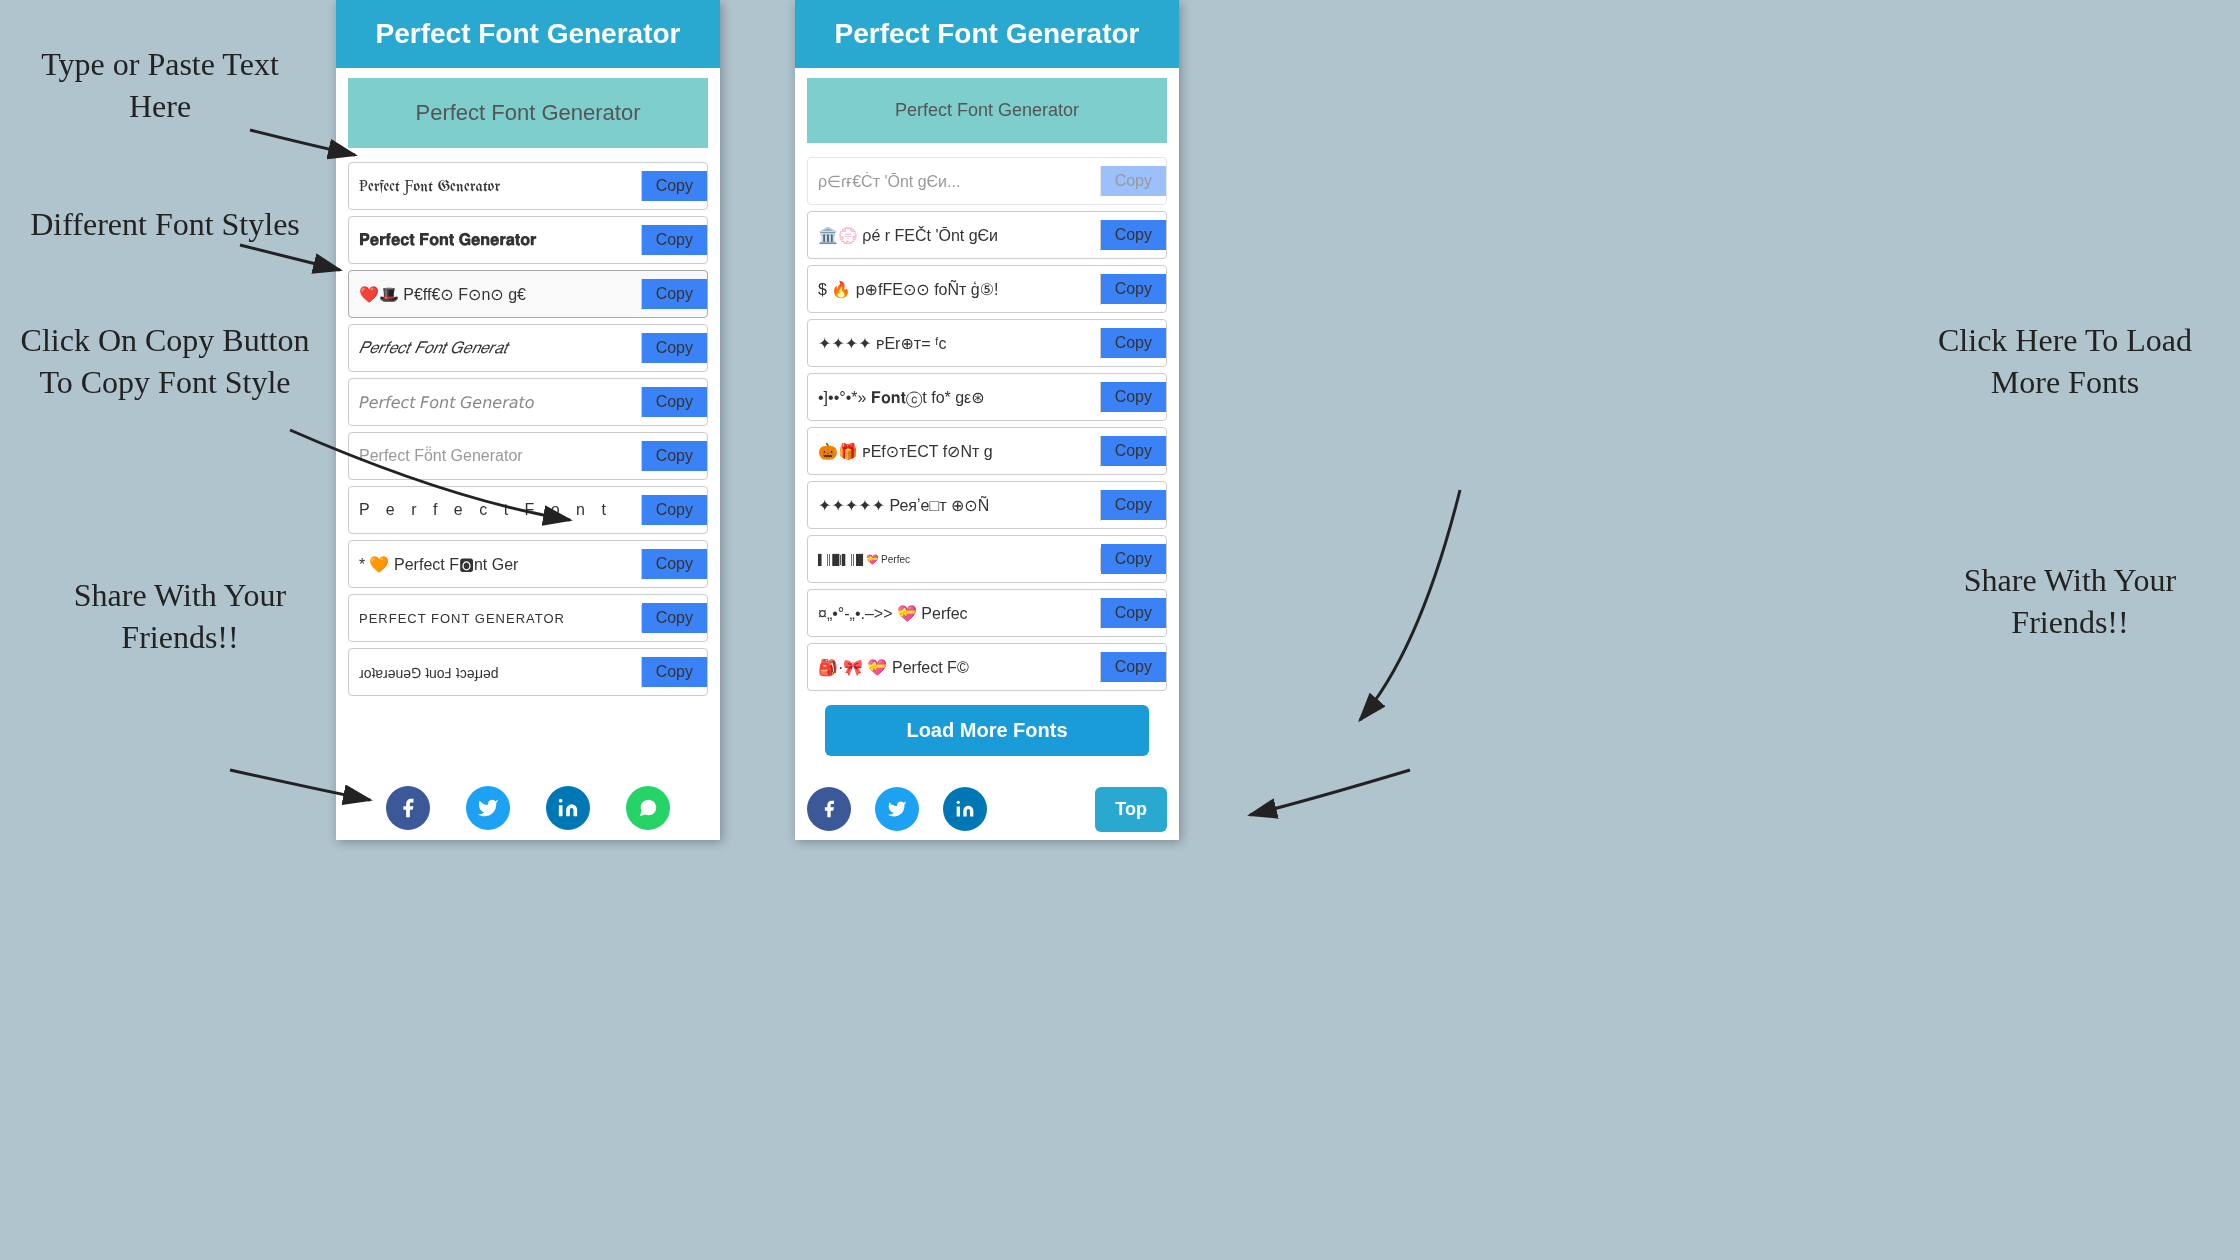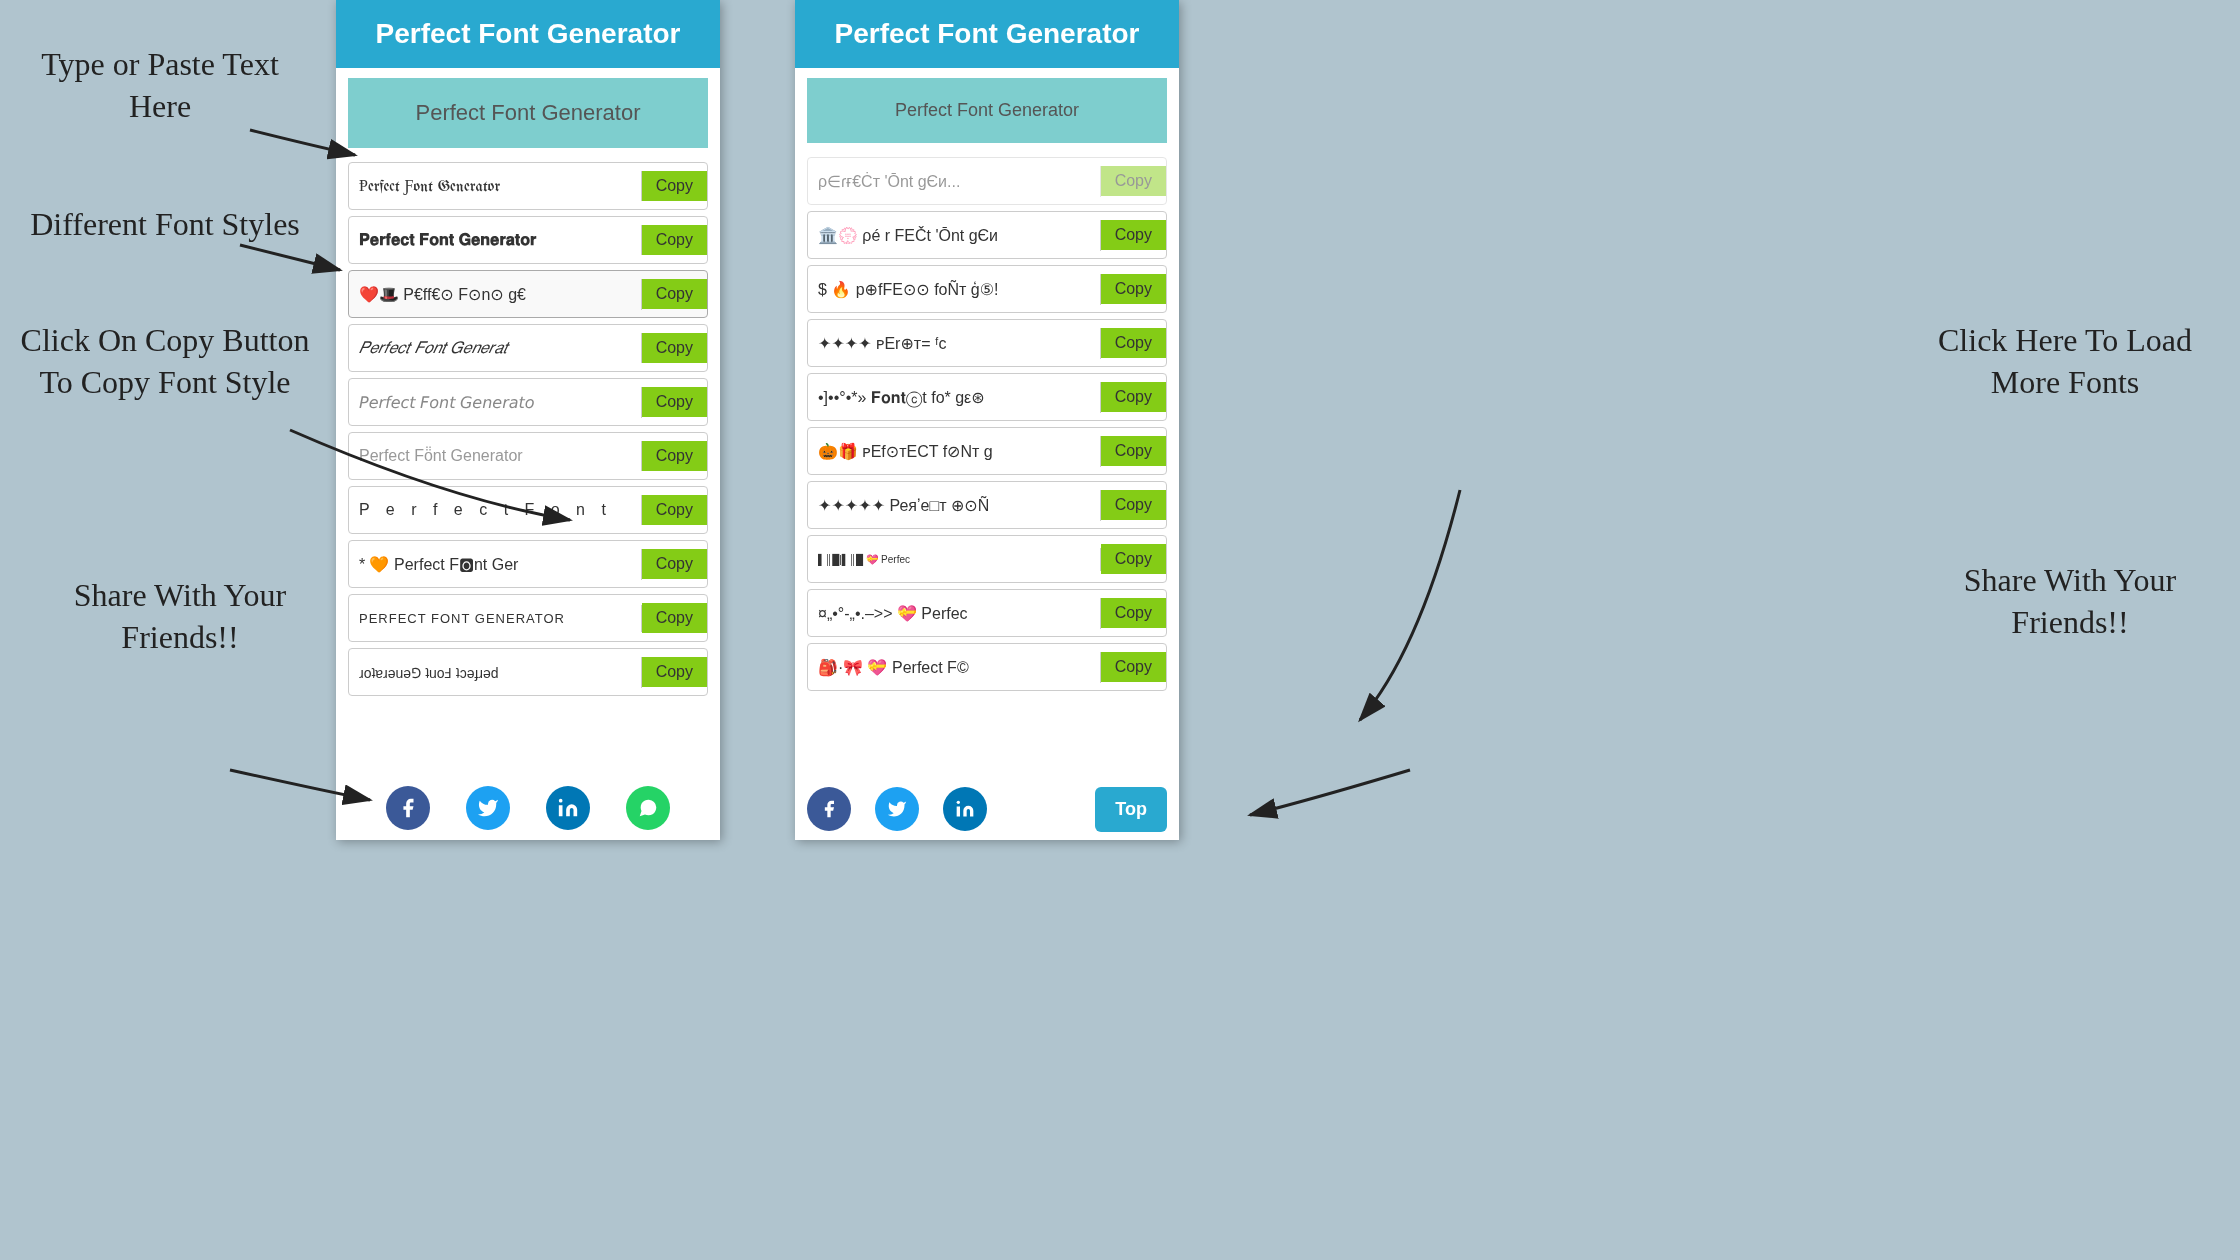--- a/index.html
+++ b/index.html
@@ -86,21 +86,21 @@
       font-size: 16px;
       color: #333;
       overflow: hidden;
       white-space: nowrap;
       text-overflow: ellipsis;
       border-right: 1px solid #ccc;
     }
 
     .copy-btn {
       padding: 6px 14px;
-      background: #84cc16;
+      background: #3b82f6;
       border: none;
       font-size: 16px;
       color: #333;
       cursor: pointer;
       white-space: nowrap;
       font-weight: 500;
     }
 
     .share-row {
       display: flex;
@@ -304,20 +304,21 @@
     </div>
     <div class="font-row">
       <span class="font-text">¤„•°-„•.–&gt;&gt; 💝 Perfec</span>
       <button class="copy-btn">Copy</button>
     </div>
     <div class="font-row">
       <span class="font-text">🎒·🎀 💝 Perfect F©</span>
       <button class="copy-btn">Copy</button>
     </div>
 
+    <button class="load-more-btn">Load More Fonts</button>
   </div>
   <div class="bottom-row">
     <div style="display:flex;gap:24px;flex:1;">
       <div class="share-icon fb-icon">
         <svg width="20" height="20" viewBox="0 0 24 24" fill="white">
             <path d="M18 2h-3a5 5 0 00-5 5v3H7v4h3v8h4v-8h3l1-4h-4V7a1 1 0 011-1h3z"></path>
           </svg>
       </div>
       <div class="share-icon tw-icon">
         <svg width="20" height="20" viewBox="0 0 24 24" fill="white">

